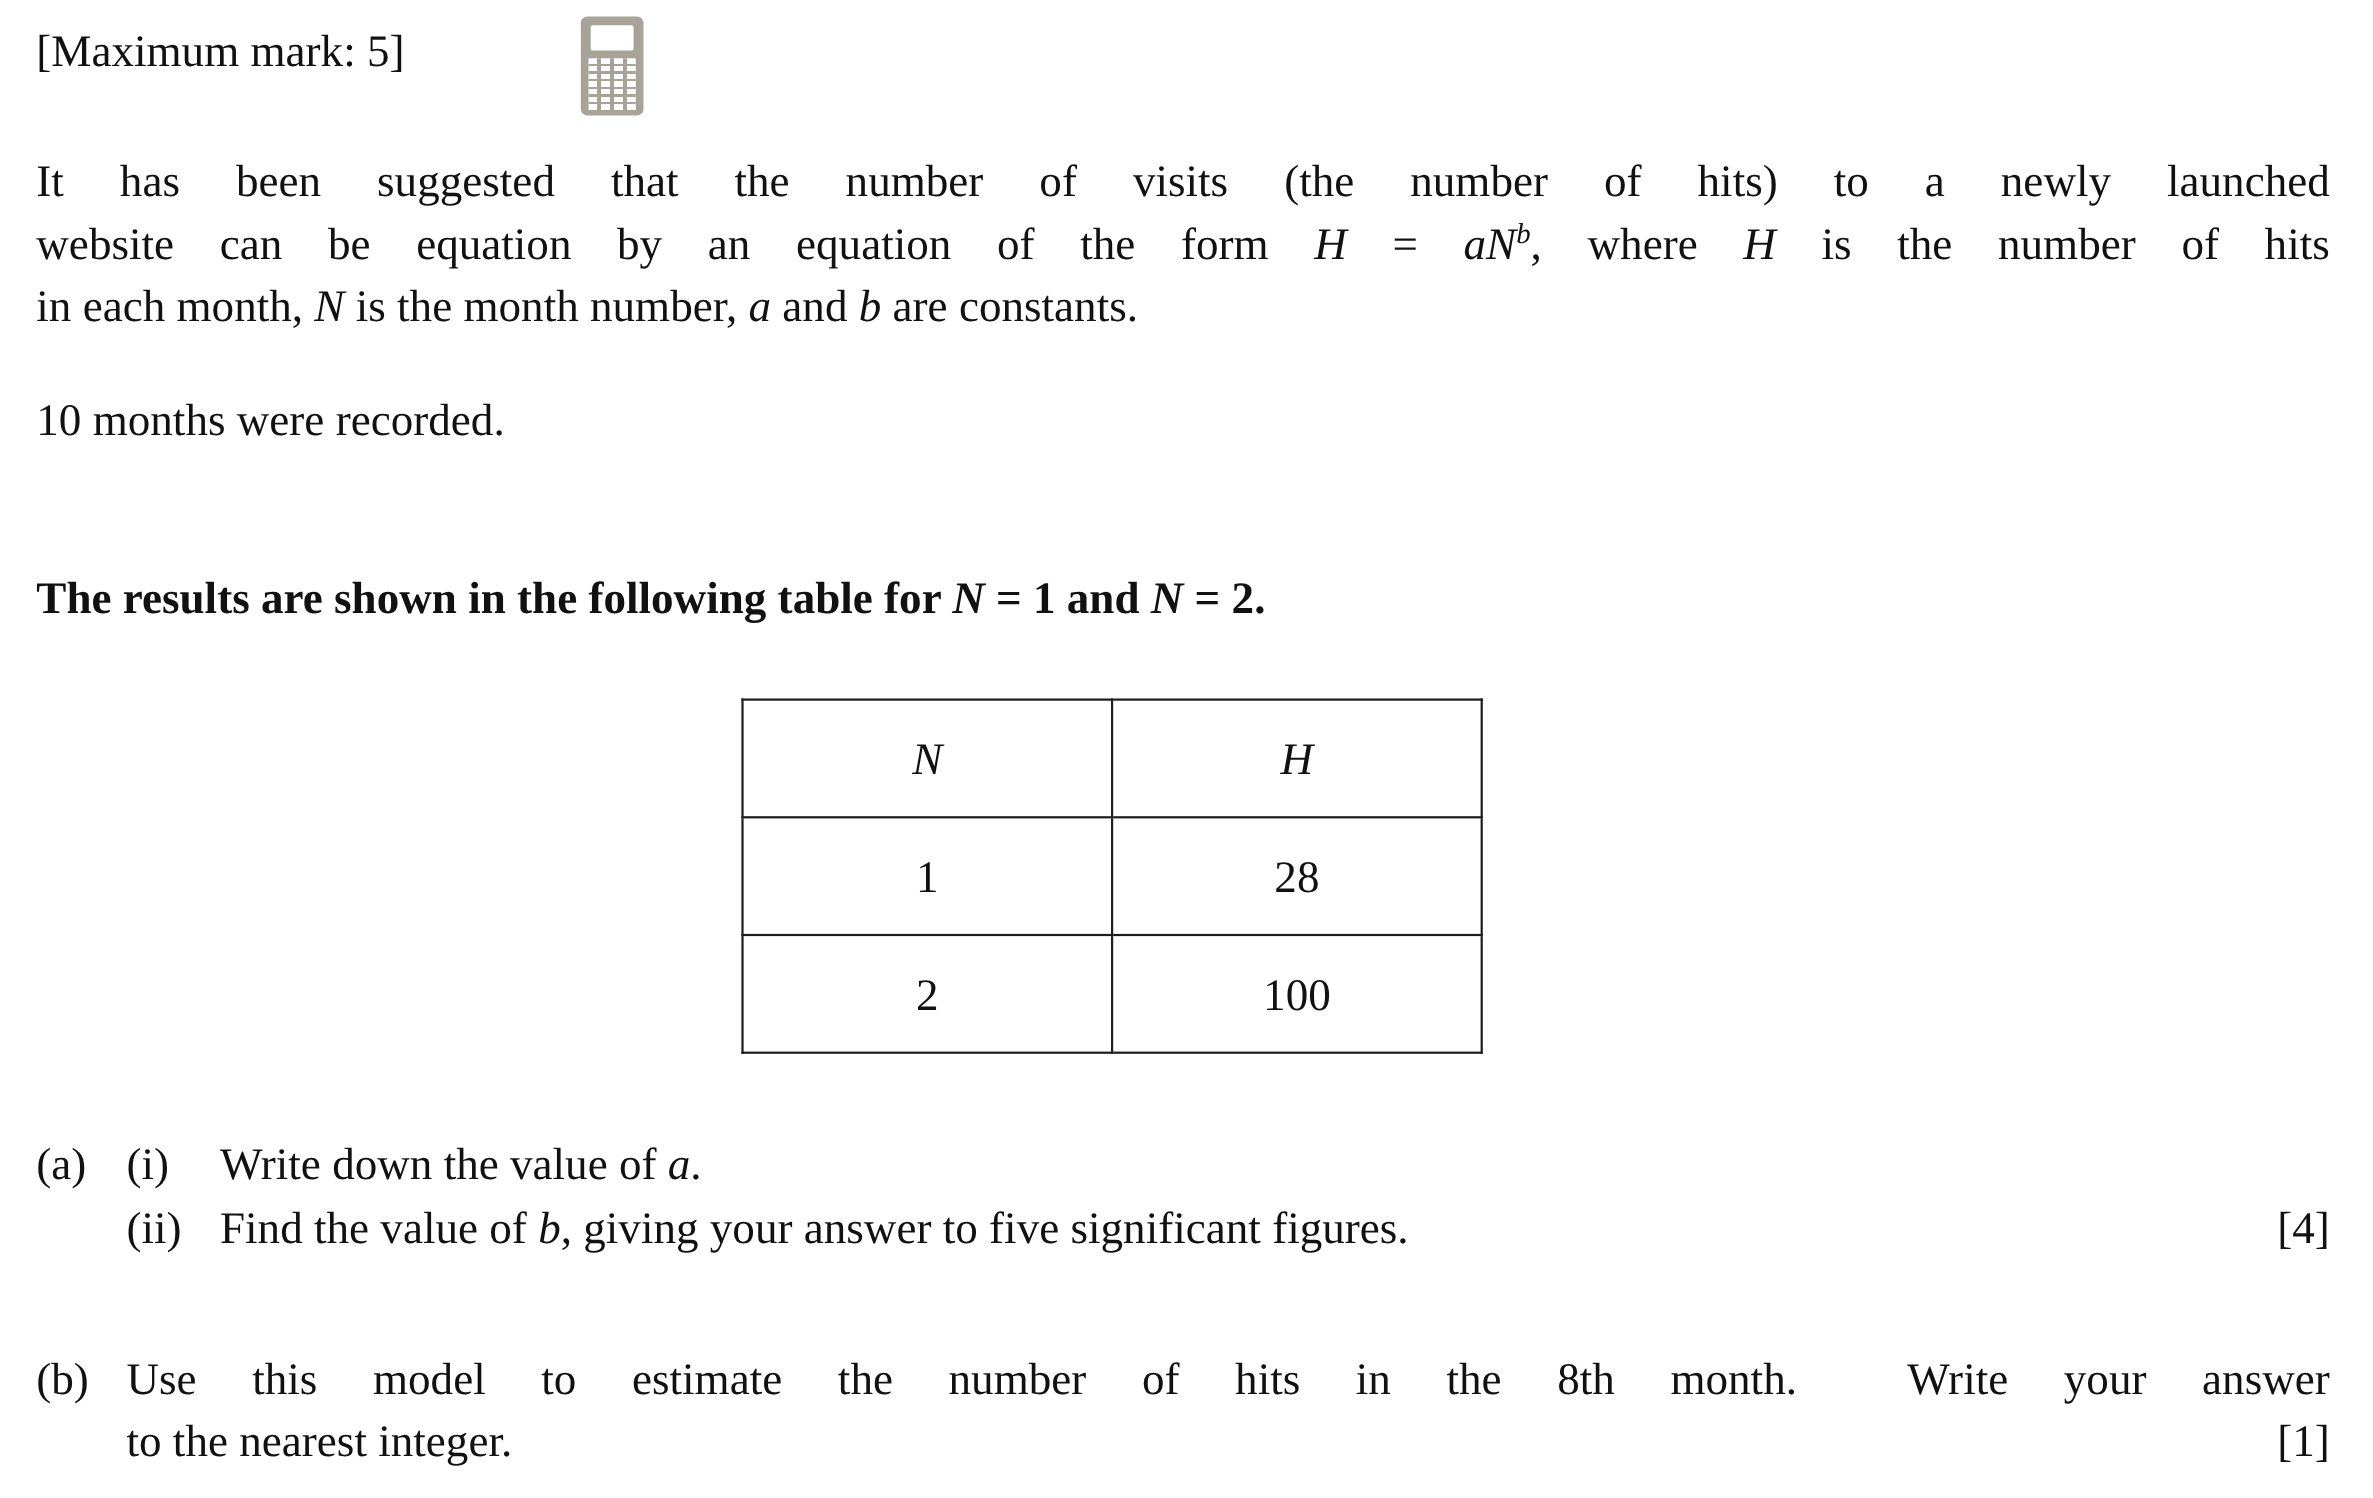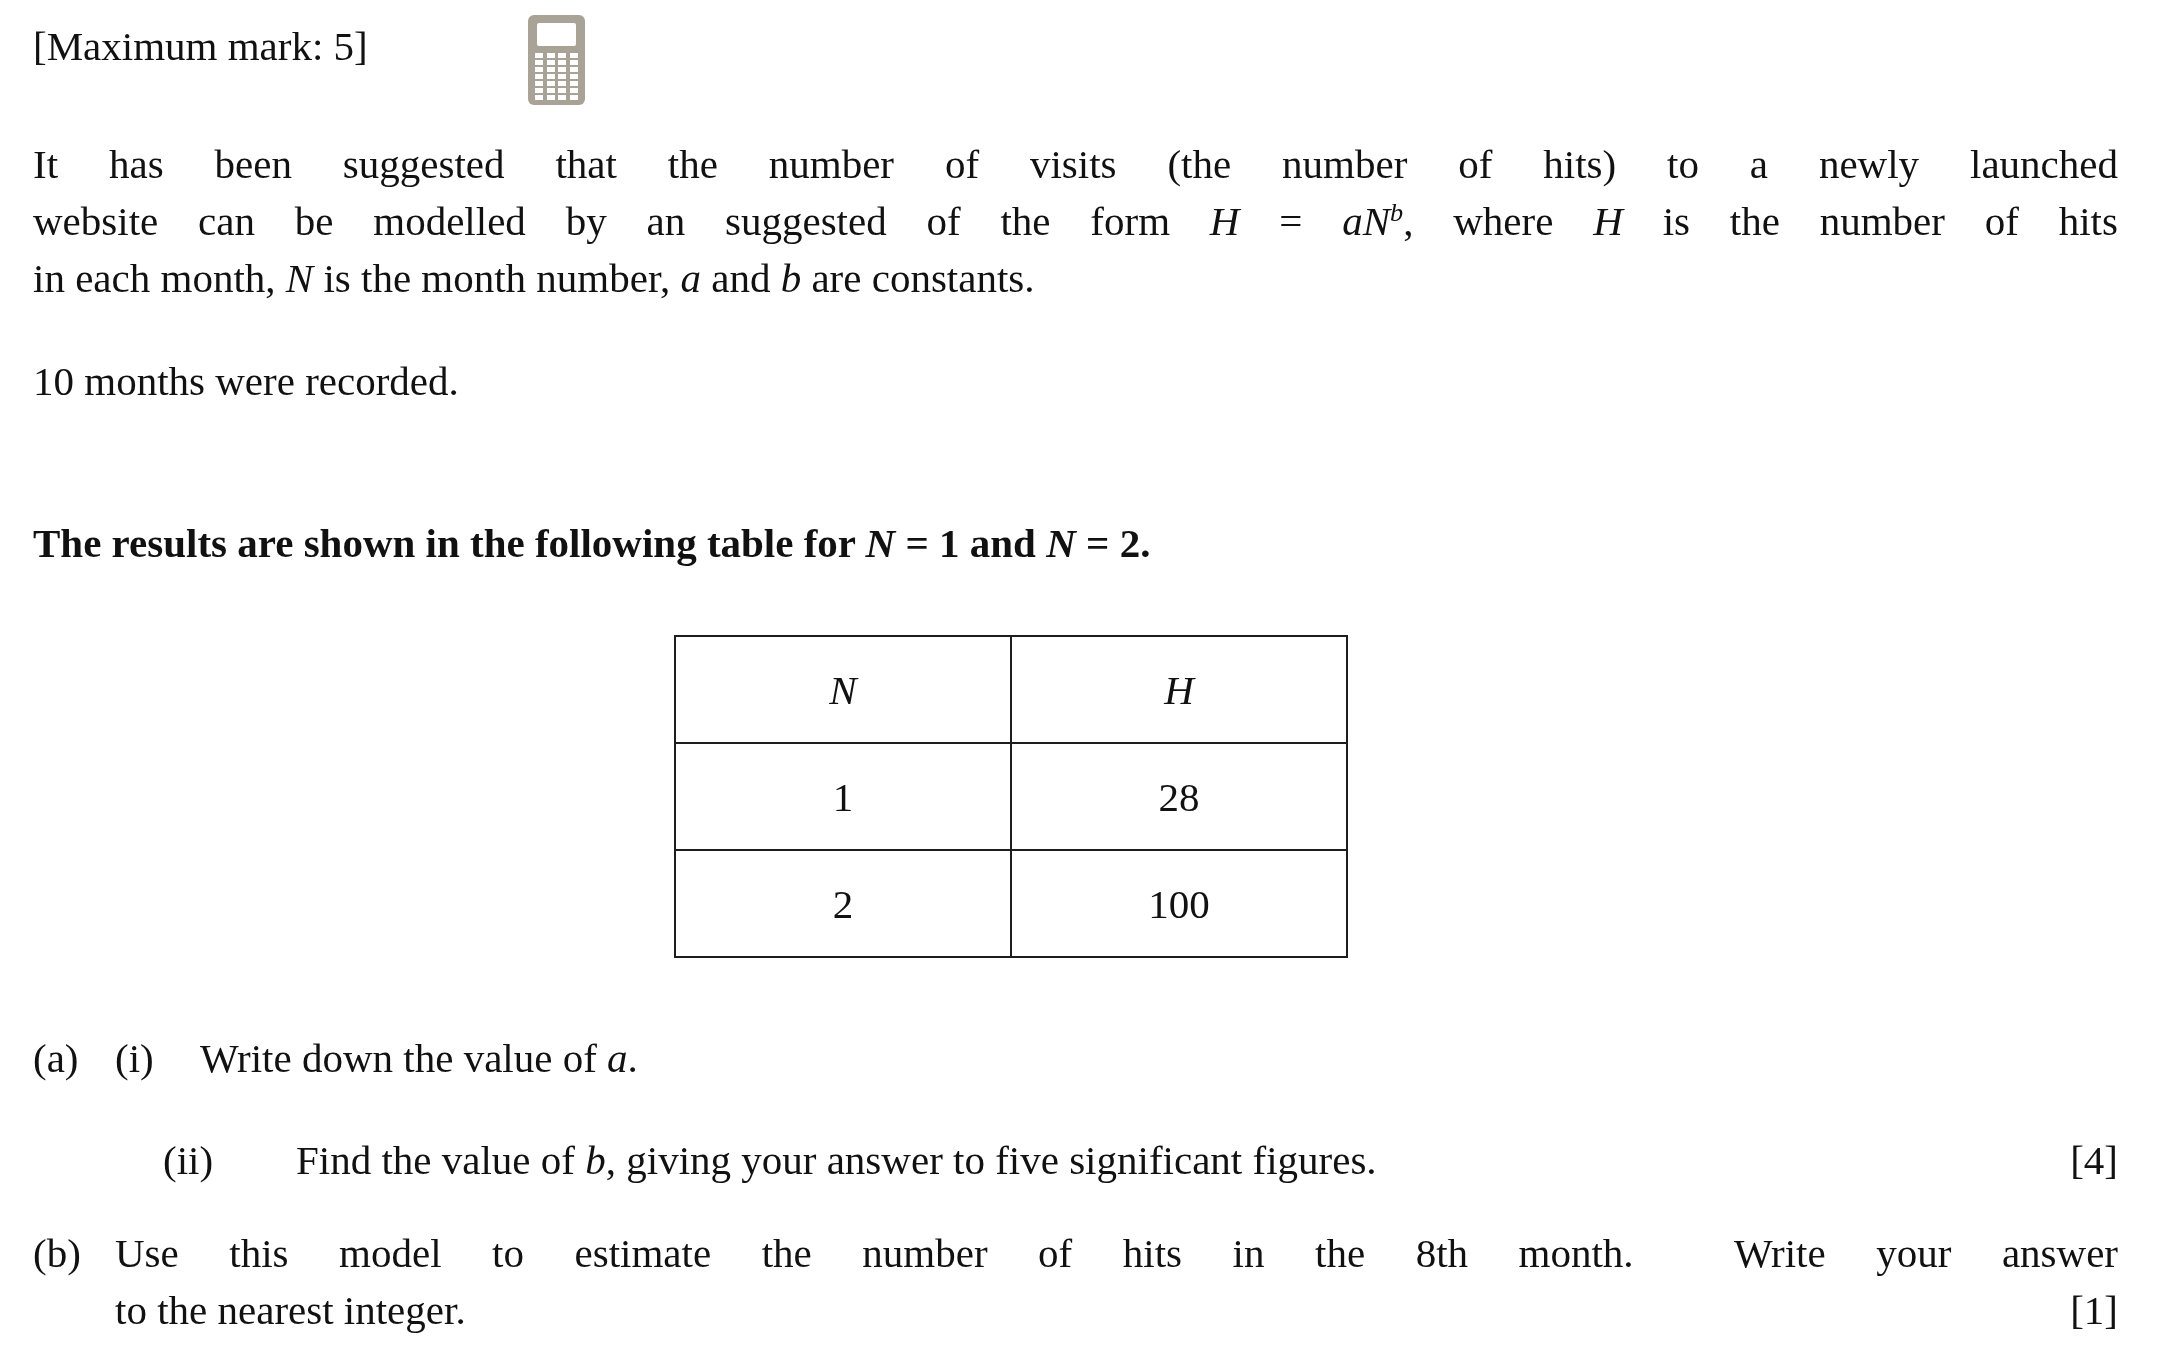--- a/index.html
+++ b/index.html
@@ -55,21 +55,21 @@
   .results-table td {
     border: 2.5px solid #1d1d1d;
     width: 334px; height: 105px;
     text-align: center; vertical-align: middle;
     padding: 0;
   }
 
   
   .q-row { left: 33px; width: 2085px; display: flex; align-items: flex-start; }
   .qa  { top: 1030px; }
-  .qa2 { top: 1132px; gap: 48px; }
+  .qa2 { top: 1088px; }
   .qb  { top: 1225px; }
   .part-col  { flex: 0 0 82px; line-height: 57px; }
   .roman-col { flex: 0 0 85px; line-height: 57px; }
   .q-text { flex: 1 1 auto; line-height: 57px; white-space: pre-wrap; }
   .q-flex { flex: 1 1 auto; display: flex; justify-content: space-between; }
   .mark { flex: 0 0 auto; line-height: 57px; text-align: right; }
   .b-content { flex: 1 1 auto; }
   .b-line2 { display: flex; justify-content: space-between; }
 </style>
 </head>
@@ -80,21 +80,21 @@
   <div class="abs header-row">
     <span class="line">[Maximum mark: 5]</span>
   </div>
   <div class="calc">
     <div class="calc-screen"></div>
     <div class="calc-keys"></div>
   </div>
 
   <div class="abs p1">
     <div class="line jline"><span>It has been suggested that the number of visits (the number of hits) to a newly launched</span></div>
-    <div class="line jline"><span>website can be modelled by an suggested of the form </span><span class="it">H</span><span> = </span><span class="it">aN</span><span class="it sup">b</span><span>, where </span><span class="it">H</span><span> is the number of hits</span></div>
+    <div class="line jline"><span>website can be equation by an equation of the form </span><span class="it">H</span><span> = </span><span class="it">aN</span><span class="it sup">b</span><span>, where </span><span class="it">H</span><span> is the number of hits</span></div>
     <div class="line"><span>in each month, </span><span class="it">N</span><span> is the month number, </span><span class="it">a</span><span> and </span><span class="it">b</span><span> are constants.</span></div>
   </div>
 
   <div class="abs p2">
     <div class="line"><span>10 months were recorded.</span></div>
   </div>
 
   <div class="abs p3">
     <div class="line"><span>The results are shown in the following table for </span><span class="it">N</span><span> = 1 and </span><span class="it">N</span><span> = 2.</span></div>
   </div>

